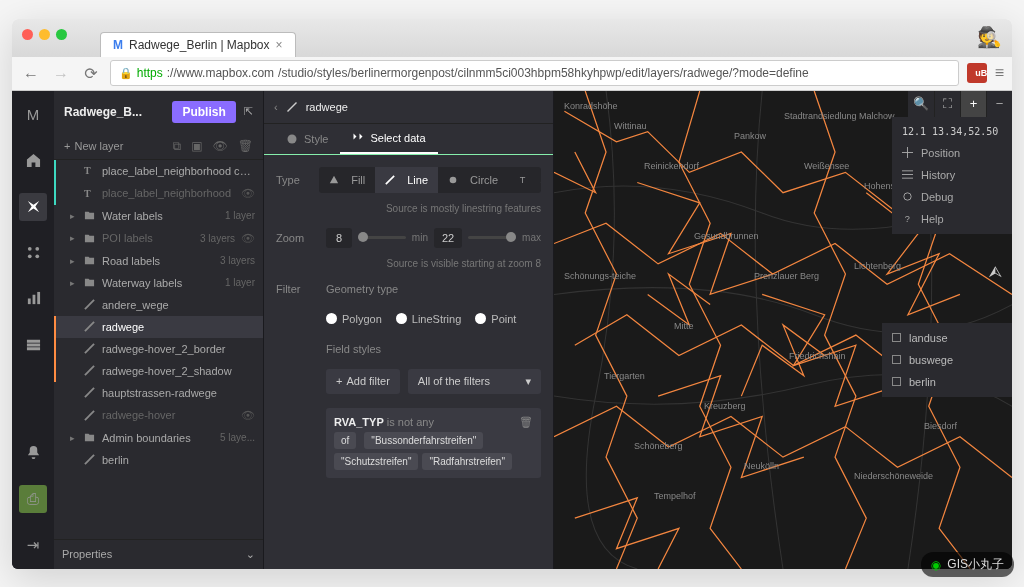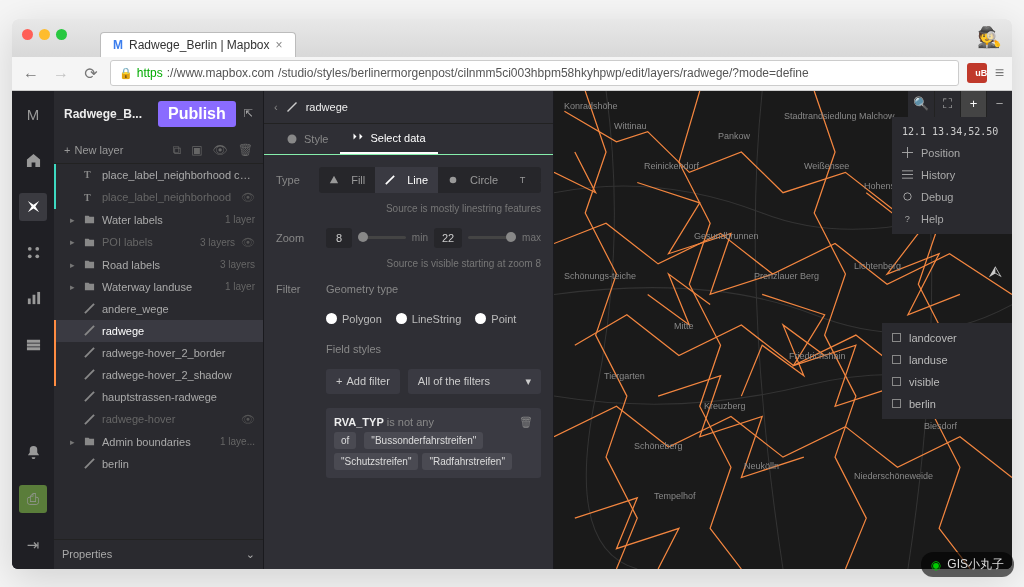--- a/index.html
+++ b/index.html
@@ -24,21 +24,21 @@
 .app { flex: 1; display: flex; background: #2a2a2f; color: #ccc; font-size: 11px; overflow: hidden; }
 .rail { width: 42px; background: #1f1f24; display: flex; flex-direction: column; align-items: center; padding: 10px 0; gap: 18px; }
 .rail-icon { color: #999; font-size: 15px; width: 28px; height: 28px; display: flex; align-items: center; justify-content: center; border-radius: 3px; }
 .rail-icon.active { background: #3a3a40; color: #fff; }
 .rail-sep { flex: 1; }
 .rail svg { width: 15px; height: 15px; fill: currentColor; }
 
 .sidebar { width: 210px; background: #2a2a2f; border-right: 1px solid #1a1a1e; display: flex; flex-direction: column; }
 .sb-head { padding: 10px; display: flex; align-items: center; gap: 8px; }
 .sb-title { font-weight: 600; color: #eee; flex: 1; font-size: 12px; white-space: nowrap; overflow: hidden; text-overflow: ellipsis; }
-.publish { background: #8a6cff; color: #fff; border: none; padding: 4px 10px; border-radius: 3px; font-size: 16px; font-weight: 600; }
+.publish { background: #8a6cff; color: #fff; border: none; padding: 4px 10px; border-radius: 3px; font-size: 12px; font-weight: 600; }
 .share-ic { color: #aaa; }
 .sb-tools { padding: 6px 10px; display: flex; align-items: center; gap: 6px; border-bottom: 1px solid #222; }
 .new-layer { color: #999; font-size: 11px; display: flex; align-items: center; gap: 4px; flex: 1; }
 .tool-ic { color: #666; font-size: 12px; margin-left: 4px; }
 
 .layers { flex: 1; overflow-y: auto; }
 .layer { display: flex; align-items: center; padding: 5px 8px 5px 14px; gap: 6px; color: #aaa; cursor: pointer; border-left: 2px solid transparent; }
 .layer.selected { background: #3a3a42; color: #fff; }
 .layer.accent-teal { border-left-color: #3dd9c1; }
 .layer.accent-orange { border-left-color: #ff8c42; }
@@ -247,21 +247,21 @@
             <span class="lname">Road labels</span>
             <span class="meta">3 layers</span>
           </div>
           <div class="layer">
             <span class="caret">▸</span>
             <span class="lic">
               <svg viewBox="0 0 12 12">
                 <path d="M1 2h4l1 1h5v7H1z"></path>
               </svg>
             </span>
-            <span class="lname">Waterway landuse</span>
+            <span class="lname">Waterway labels</span>
             <span class="meta">1 layer</span>
           </div>
           <div class="layer">
             <span class="caret"></span>
             <span class="lic">
               <svg viewBox="0 0 12 12">
                 <path d="M1 11L11 1" stroke="currentColor" stroke-width="2" fill="none"></path>
               </svg>
             </span>
             <span class="lname">andere_wege</span>
@@ -313,21 +313,21 @@
             <span class="vis">👁</span>
           </div>
           <div class="layer">
             <span class="caret">▸</span>
             <span class="lic">
               <svg viewBox="0 0 12 12">
                 <path d="M1 2h4l1 1h5v7H1z"></path>
               </svg>
             </span>
             <span class="lname">Admin boundaries</span>
-            <span class="meta">1 laye...</span>
+            <span class="meta">5 laye...</span>
           </div>
           <div class="layer">
             <span class="caret"></span>
             <span class="lic">
               <svg viewBox="0 0 12 12">
                 <path d="M1 11L11 1" stroke="currentColor" stroke-width="2" fill="none"></path>
               </svg>
             </span>
             <span class="lname">berlin</span>
           </div>
@@ -487,21 +487,21 @@
       <span class="place" style="left:80px;top:350px">Schöneberg</span>
       <span class="place" style="left:150px;top:310px">Kreuzberg</span>
       <span class="place" style="left:190px;top:370px">Neukölln</span>
       <span class="place" style="left:250px;top:70px">Weißensee</span>
       <span class="place" style="left:140px;top:140px">Gesundbrunnen</span>
       <span class="place" style="left:200px;top:180px">Prenzlauer Berg</span>
       <span class="place" style="left:235px;top:260px">Friedrichshain</span>
       <span class="place" style="left:300px;top:170px">Lichtenberg</span>
       <span class="place" style="left:370px;top:120px">Marzahn</span>
       <span class="place" style="left:100px;top:400px">Tempelhof</span>
-      <span class="place" style="left:164px;top:40px">Pankow</span>
+      <span class="place" style="left:180px;top:40px">Pankow</span>
       <span class="place" style="left:310px;top:90px">Hohenschönhausen</span>
       <span class="place" style="left:230px;top:20px">Stadtrandsiedlung Malchow</span>
       <span class="place" style="left:10px;top:10px">Konradshöhe</span>
       <span class="place" style="left:370px;top:330px">Biesdorf</span>
       <span class="place" style="left:300px;top:380px">Niederschöneweide</span>
       <span class="place" style="left:10px;top:180px">Schönungs-teiche</span>
 
       <div class="map-tools">
         <div class="mt-btn">🔍</div>
         <div class="mt-btn">⛶</div>
@@ -533,29 +533,25 @@
               <text x="3" y="10" font-size="10">?</text>
             </svg>
             <span>Help</span>
           </div>
       </div>
       <div class="north">⮙</div>
 
       <div class="src-box">
         <div class="src-item">
             <span class="src-sw"></span>
-            <span>landcover</span>
+            <span>landuse</span>
           </div>
         <div class="src-item">
             <span class="src-sw"></span>
-            <span>landuse</span>
-          </div>
-        <div class="src-item">
-            <span class="src-sw"></span>
-            <span>visible</span>
+            <span>buswege</span>
           </div>
         <div class="src-item">
             <span class="src-sw"></span>
             <span>berlin</span>
           </div>
       </div>
     </div>
   </div>
 </div>
 

